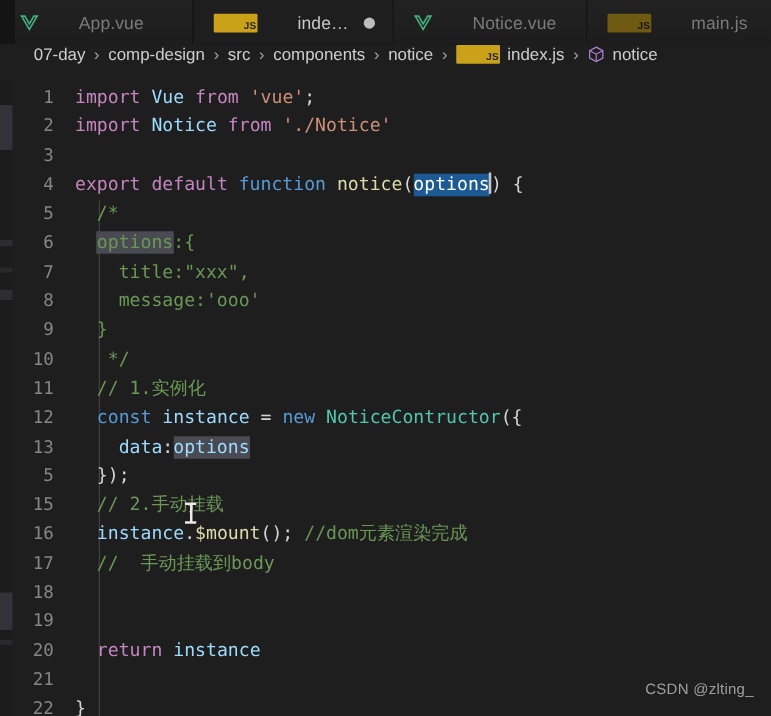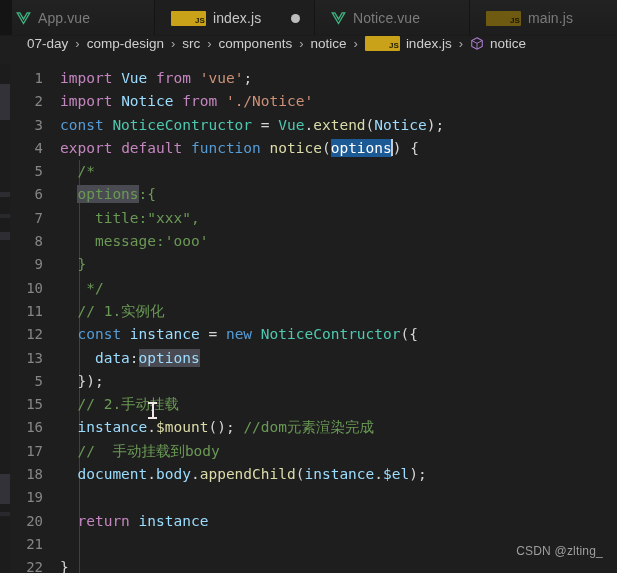--- a/index.html
+++ b/index.html
@@ -70,21 +70,21 @@
     border-radius: 1px;
     color: #231f00;
     font-size: 8px;
     font-weight: bold;
     font-family: "Liberation Sans", sans-serif;
     display: flex; align-items: flex-end; justify-content: flex-end;
     padding: 0 1px 1px 0;
     line-height: 8px;
   }
   .ico-js.dim { background: #6e5a10; color: #1a1600; }
-  .tab-label { overflow: hidden; text-overflow: ellipsis; }
+  .tab-label { overflow: hidden; text-overflow: ellipsis; margin-left: 25px; }
   .tab-dot {
     width: 9px; height: 9px; border-radius: 50%;
     background: #bdbdbd;
     margin-left: auto;
     flex-shrink: 0;
   }
 
   
   .breadcrumb {
     height: 28px;
@@ -316,21 +316,20 @@
         <span class="lc"><span class="t-kw">import</span><span class="t-plain"> </span><span class="t-var">Vue</span><span> </span><span class="t-kw">from</span><span> </span><span class="t-str">'vue'</span><span class="t-pn">;</span></span>
       </div>
 
       <div class="line">
         <span class="ln">2</span>
         <span class="lc"><span class="t-kw">import</span><span> </span><span class="t-var">Notice</span><span> </span><span class="t-kw">from</span><span> </span><span class="t-str">'./Notice'</span></span>
       </div>
 
       <div class="line">
         <span class="ln">3</span>
-        <span class="lc"><span class="t-kw2">const</span><span> </span><span class="t-cls">NoticeContructor</span><span> </span><span class="t-pn">=</span><span> </span><span class="t-cls">Vue</span><span class="t-pn">.</span><span class="t-fn">extend</span><span class="t-pn">(</span><span class="t-var">Notice</span><span class="t-pn">)</span><span class="t-pn">;</span></span>
       </div>
 
       <div class="line">
         <span class="ln">4</span>
         <span class="lc"><span class="t-kw">export</span><span> </span><span class="t-kw">default</span><span> </span><span class="t-kw2">function</span><span> </span><span class="t-fn">notice</span><span class="t-pn">(</span><span class="sel">options</span><span class="caret"></span><span class="t-pn">)</span><span> </span><span class="t-pn">{</span></span>
       </div>
 
       <div class="line">
         <span class="ln">5</span>
         <span class="lc"><span>  </span><span class="t-cm">/*</span></span>
@@ -391,21 +390,20 @@
         <span class="lc"><span>  </span><span class="t-var">instance</span><span class="t-pn">.</span><span class="t-fn">$mount</span><span class="t-pn">();</span><span> </span><span class="t-cm">//dom元素渲染完成</span></span>
       </div>
 
       <div class="line">
         <span class="ln">17</span>
         <span class="lc"><span>  </span><span class="t-cm">//  手动挂载到body</span></span>
       </div>
 
       <div class="line">
         <span class="ln">18</span>
-        <span class="lc"><span>  </span><span class="t-var">document</span><span class="t-pn">.</span><span class="t-var">body</span><span class="t-pn">.</span><span class="t-fn">appendChild</span><span class="t-pn">(</span><span class="t-var">instance</span><span class="t-pn">.</span><span class="t-var">$el</span><span class="t-pn">);</span></span>
       </div>
 
       <div class="line">
         <span class="ln">19</span>
         <span class="lc"></span>
       </div>
 
       <div class="line">
         <span class="ln">20</span>
         <span class="lc"><span>  </span><span class="t-kw">return</span><span> </span><span class="t-var">instance</span></span>

